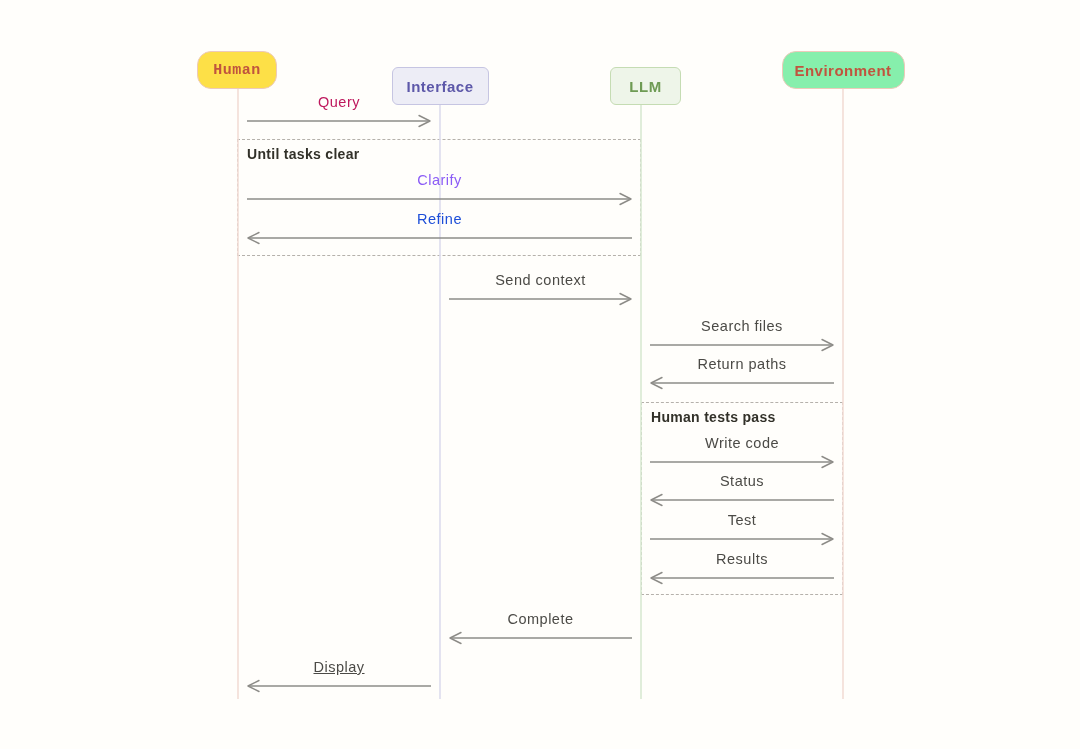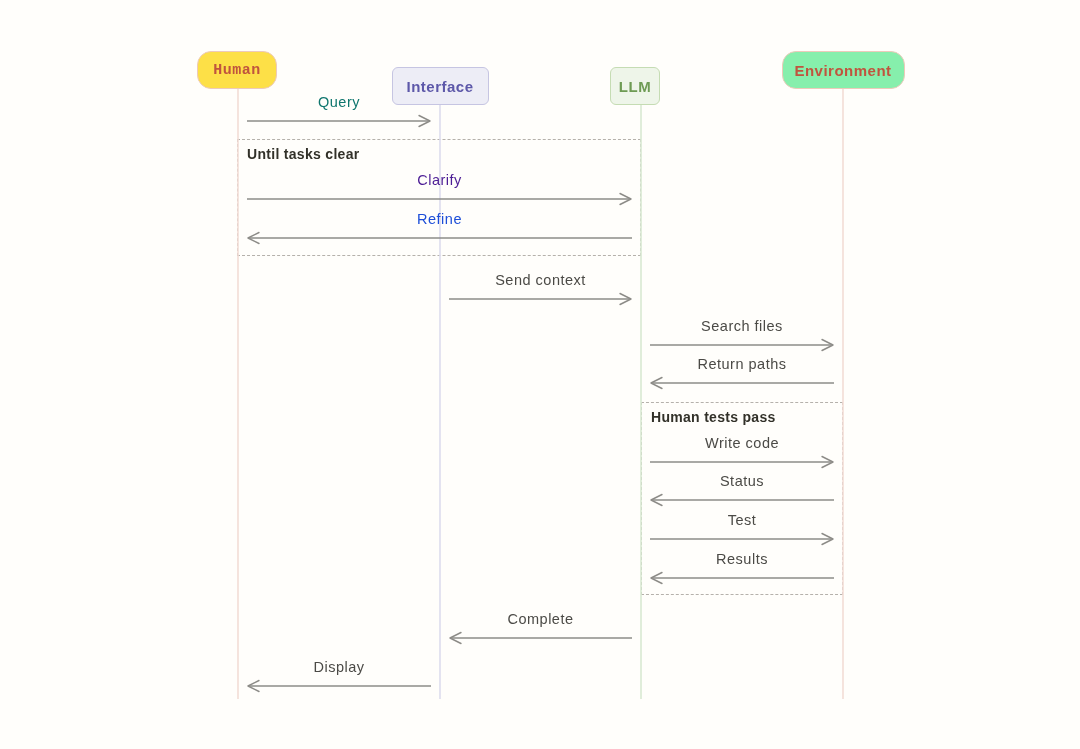--- a/index.html
+++ b/index.html
@@ -118,33 +118,33 @@
         <polyline points="461,632.5 450,638 461,643.5" fill="none" stroke="#8d8c88" stroke-width="1.4" stroke-linecap="round" stroke-linejoin="round"></polyline>
       </g>
       <g>
         <line x1="431" y1="686" x2="248" y2="686" stroke="#8d8c88" stroke-width="1.4"></line>
         <polyline points="259,680.5 248,686 259,691.5" fill="none" stroke="#8d8c88" stroke-width="1.4" stroke-linecap="round" stroke-linejoin="round"></polyline>
       </g>
     </svg>
   <div class="layer" id="label-layer">
       <div class="loop-label" style="left: 247px; top: 146px; color: rgb(50, 49, 41);">Until tasks clear</div>
       <div class="loop-label" style="left: 651px; top: 409px; color: rgb(50, 49, 41);">Human tests pass</div>
-      <div class="msg-label" style="left: 339px; top: 94px; color: #0f766e;">Query</div>
-      <div class="msg-label" style="left: 439.5px; top: 172px; color: #4c1d95;">Clarify</div>
+      <div class="msg-label" style="left: 339px; top: 94px; color: #be185d;">Query</div>
+      <div class="msg-label" style="left: 439.5px; top: 172px; color: #8b5cf6;">Clarify</div>
       <div class="msg-label" style="left: 439.5px; top: 211px; color: #1d4ed8;">Refine</div>
       <div class="msg-label" style="left: 540.5px; top: 272px; color: rgb(75, 74, 70);">Send context</div>
       <div class="msg-label" style="left: 742px; top: 318px; color: rgb(75, 74, 70);">Search files</div>
       <div class="msg-label" style="left: 742px; top: 356px; color: rgb(75, 74, 70);">Return paths</div>
       <div class="msg-label" style="left: 742px; top: 435px; color: rgb(75, 74, 70);">Write code</div>
       <div class="msg-label" style="left: 742px; top: 473px; color: rgb(75, 74, 70);">Status</div>
       <div class="msg-label" style="left: 742px; top: 512px; color: rgb(75, 74, 70);">Test</div>
       <div class="msg-label" style="left: 742px; top: 551px; color: rgb(75, 74, 70);">Results</div>
       <div class="msg-label" style="left: 540.5px; top: 611px; color: rgb(75, 74, 70);">Complete</div>
-      <div class="msg-label" style="left: 339px; top: 659px; color: rgb(75, 74, 70);">Display</div>
+      <div class="msg-label" style="left: 339px; top: 659px; color: rgb(75, 74, 70); text-decoration: underline;">Display</div>
     </div>
 
   <div class="layer" id="actor-layer">
     <div class="actor rounded" style="left: 197px; width: 80px; background: #fde047; border-color: rgb(237, 202, 186); color: rgb(192, 84, 62); font-family: Liberation Mono, monospace;">Human</div>
     <div class="actor rect" style="left: 391.5px; width: 97px; background: rgb(237, 237, 246); border-color: rgb(198, 197, 226); color: rgb(93, 88, 169);">Interface</div>
-    <div class="actor rect" style="left: 610px; width: 50px; background: rgb(238, 245, 233); border-color: rgb(197, 220, 179); color: rgb(110, 155, 84);">LLM</div>
+    <div class="actor rect" style="left: 610px; width: 71px; background: rgb(238, 245, 233); border-color: rgb(197, 220, 179); color: rgb(110, 155, 84);">LLM</div>
     <div class="actor rounded" style="left: 781.5px; width: 123px; background: #86efac; border-color: rgb(237, 202, 186); color: rgb(192, 84, 62);">Environment</div>
   </div>
 </div>
 
 </body></html>

